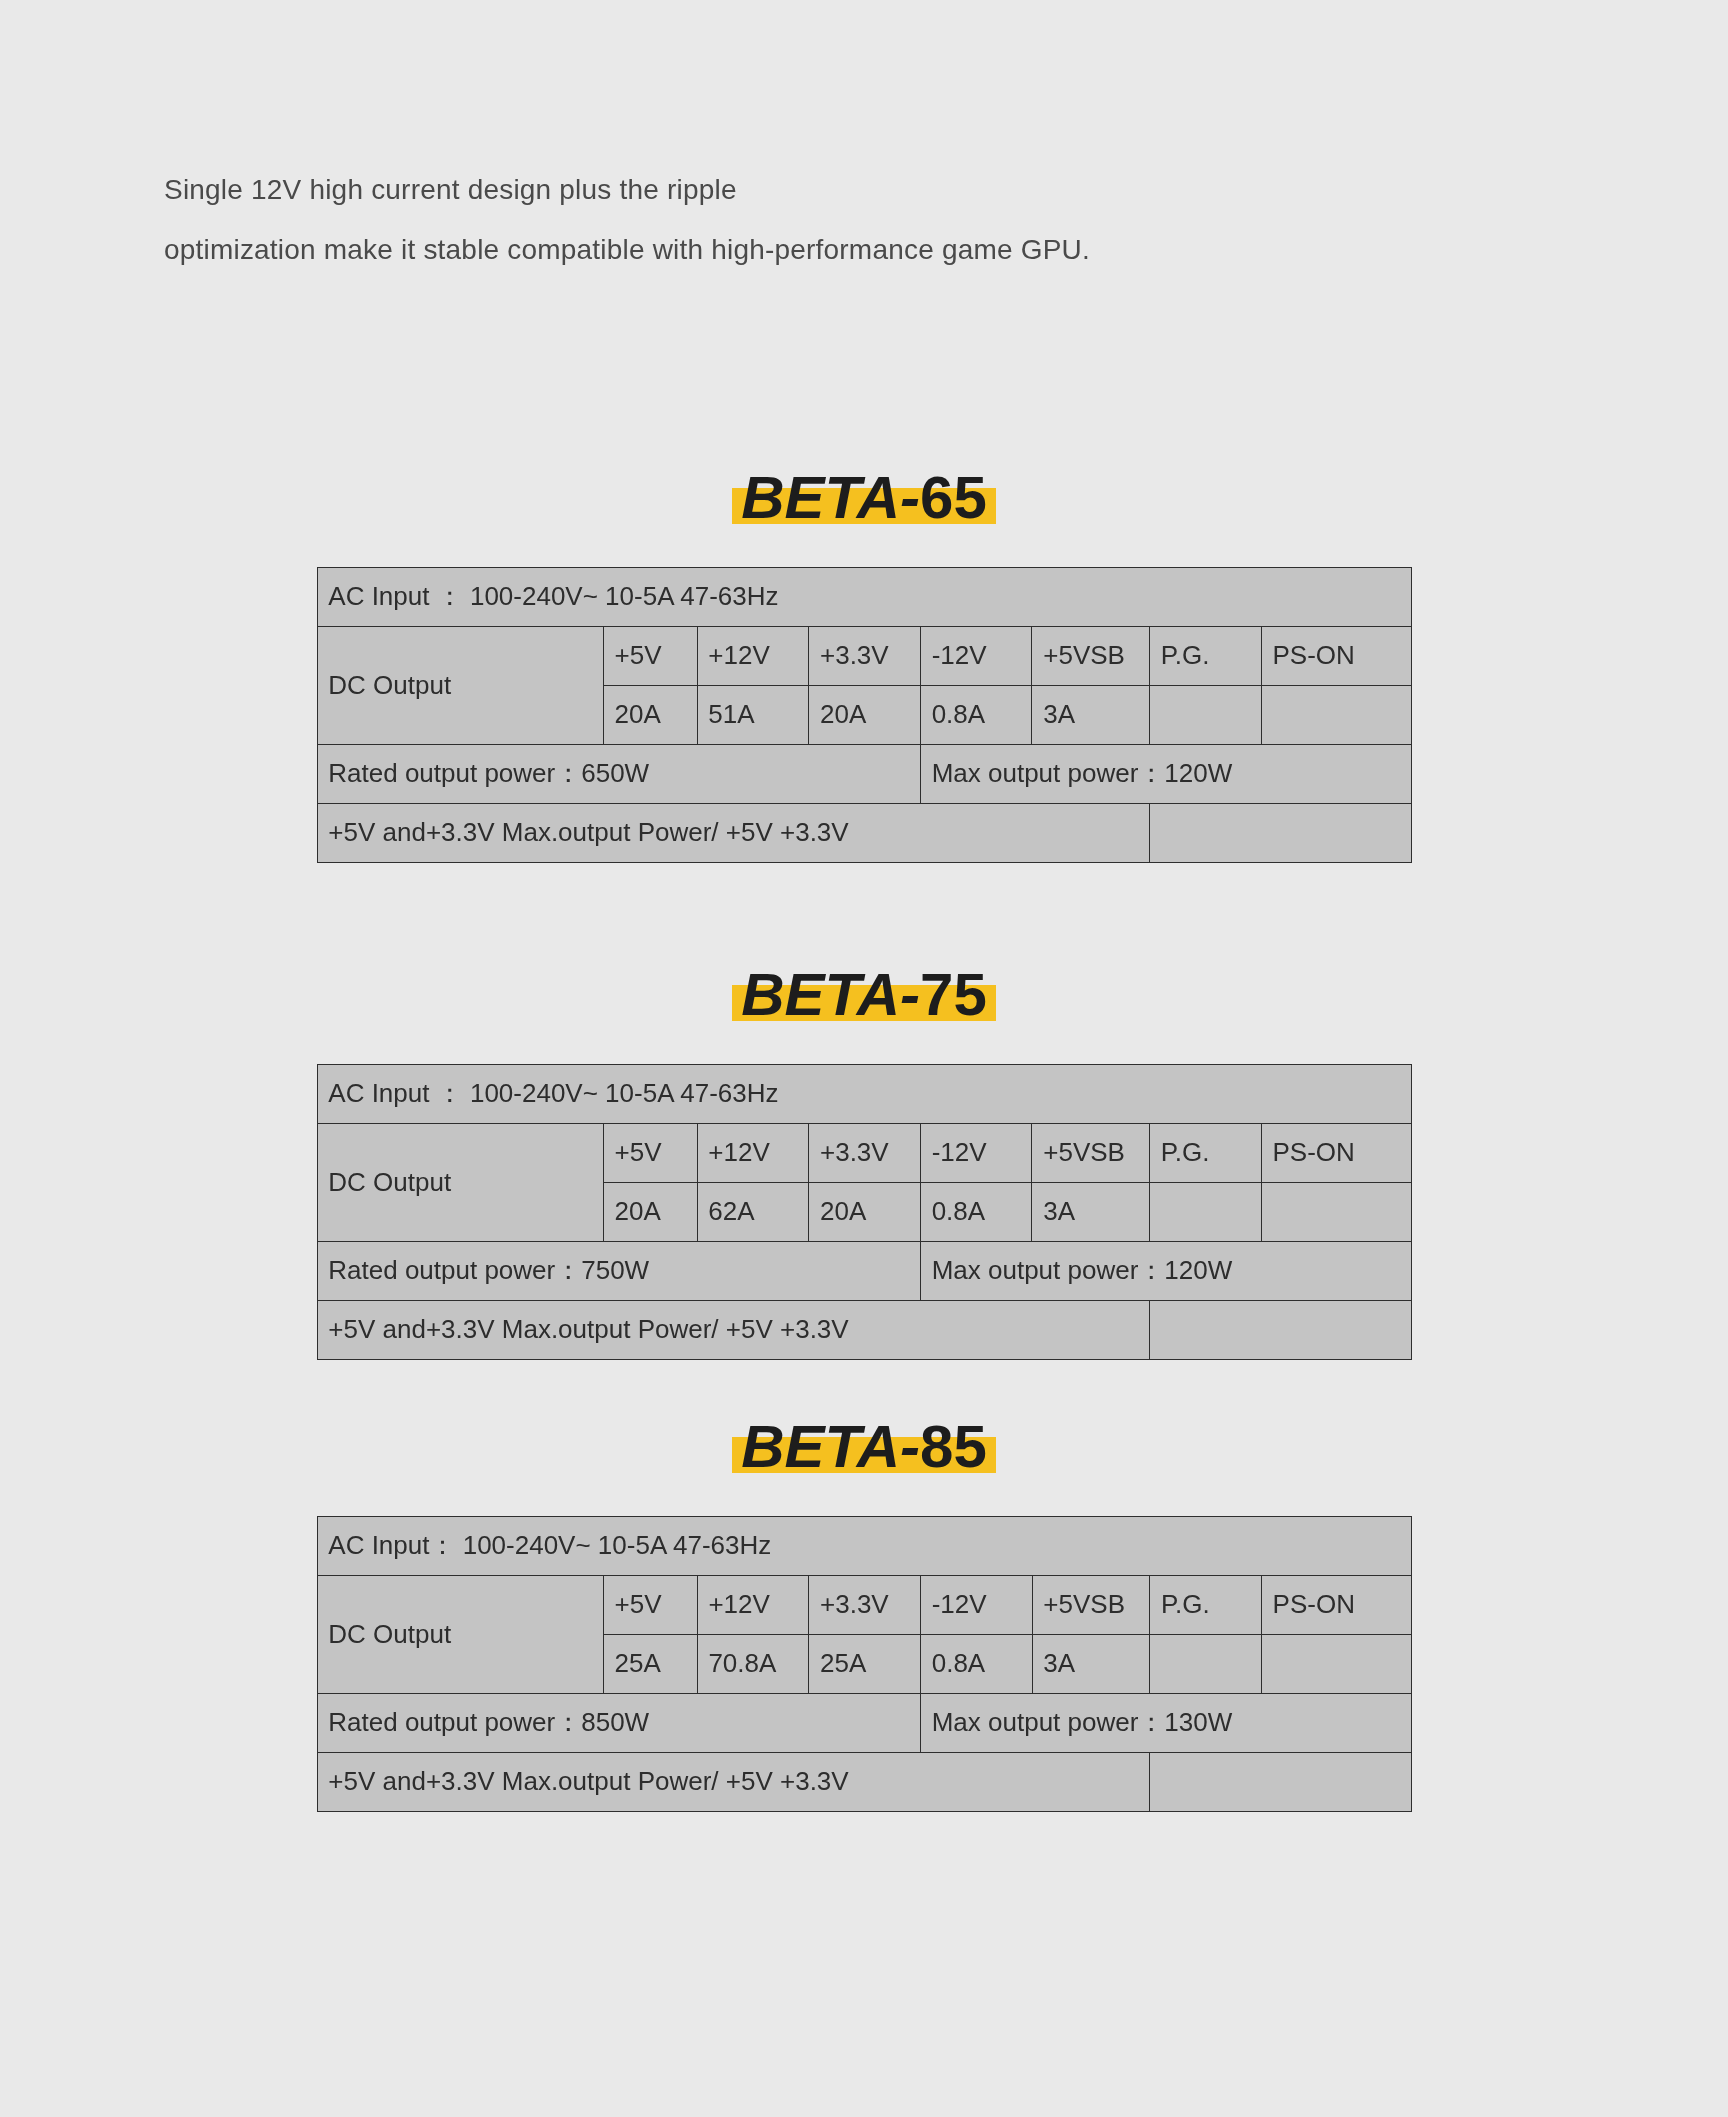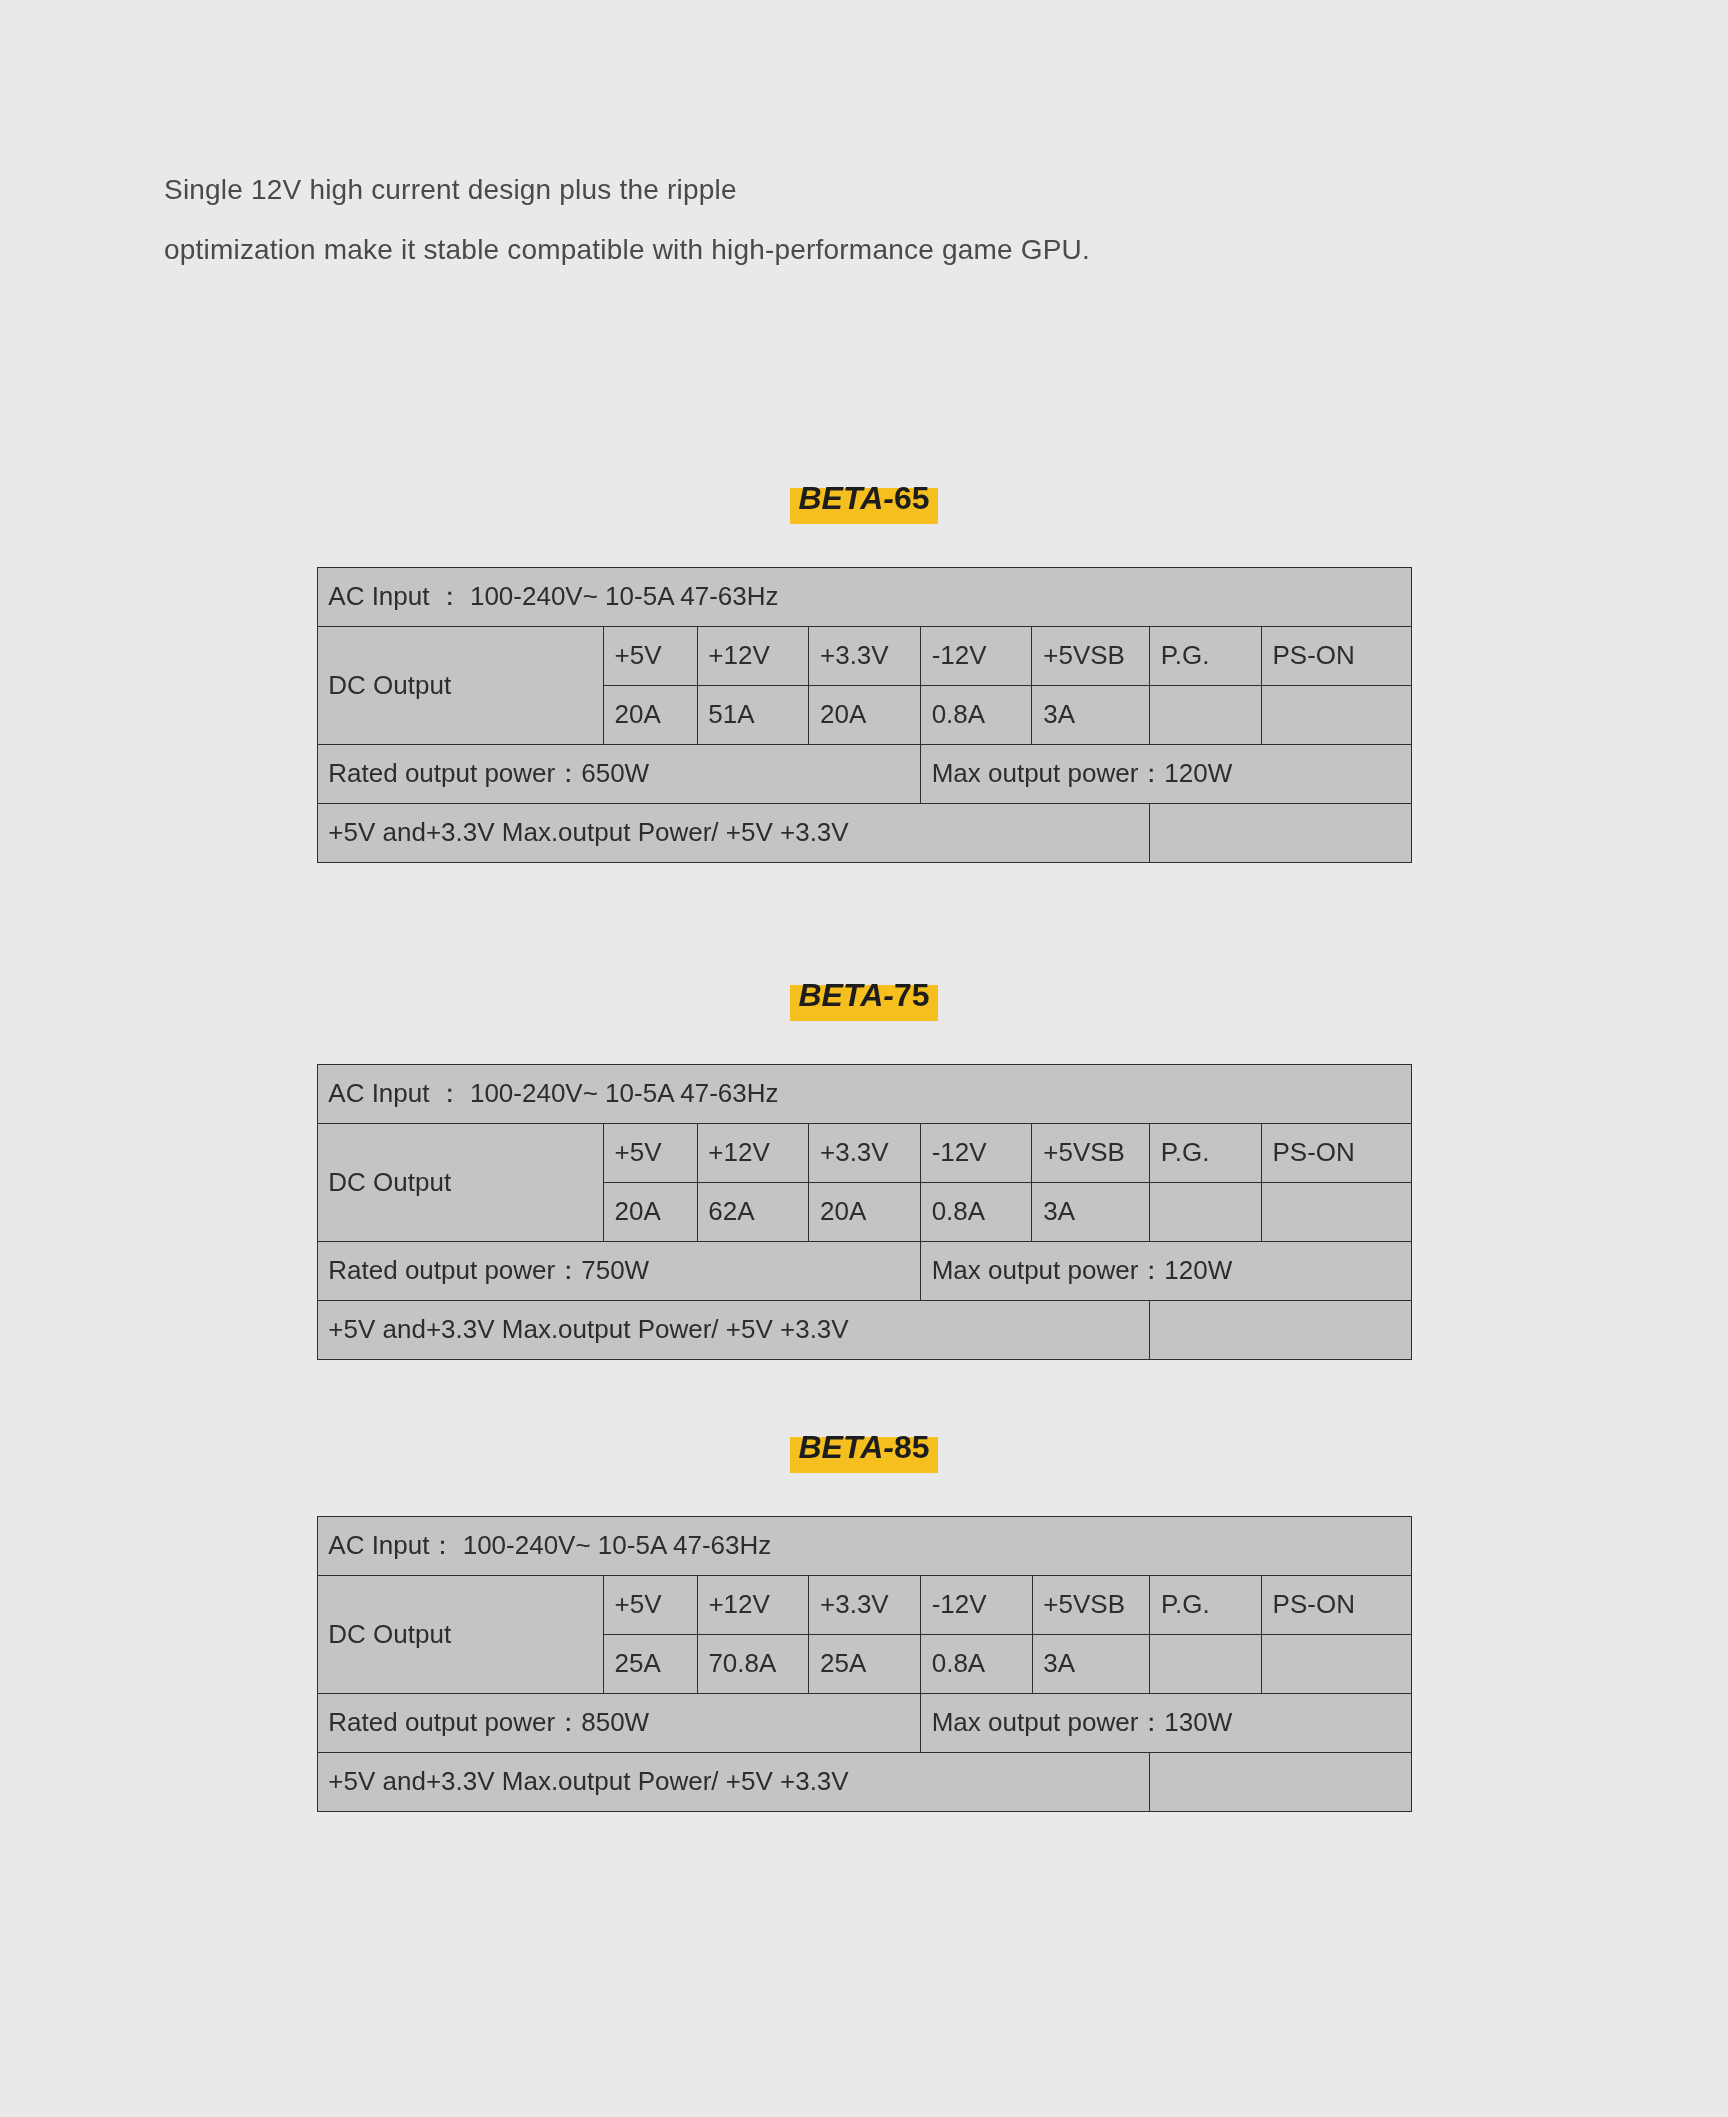--- a/index.html
+++ b/index.html
@@ -47,21 +47,21 @@
   .block-b75 { top: 965px; }
   .block-b85 { top: 1417px; }
 
   .title-wrap {
     text-align: center;
     height: 86px;
   }
   .title {
     display: inline-block;
     position: relative;
-    font-size: 32px;
+    font-size: 60px;
     font-weight: bold;
     font-style: italic;
     color: #1d1d1d;
     letter-spacing: 0px;
     padding: 1.8px 9px 5.4px 9px;
     line-height: 56px;
   }
   .title .hl {
     position: absolute;
     left: 0;

